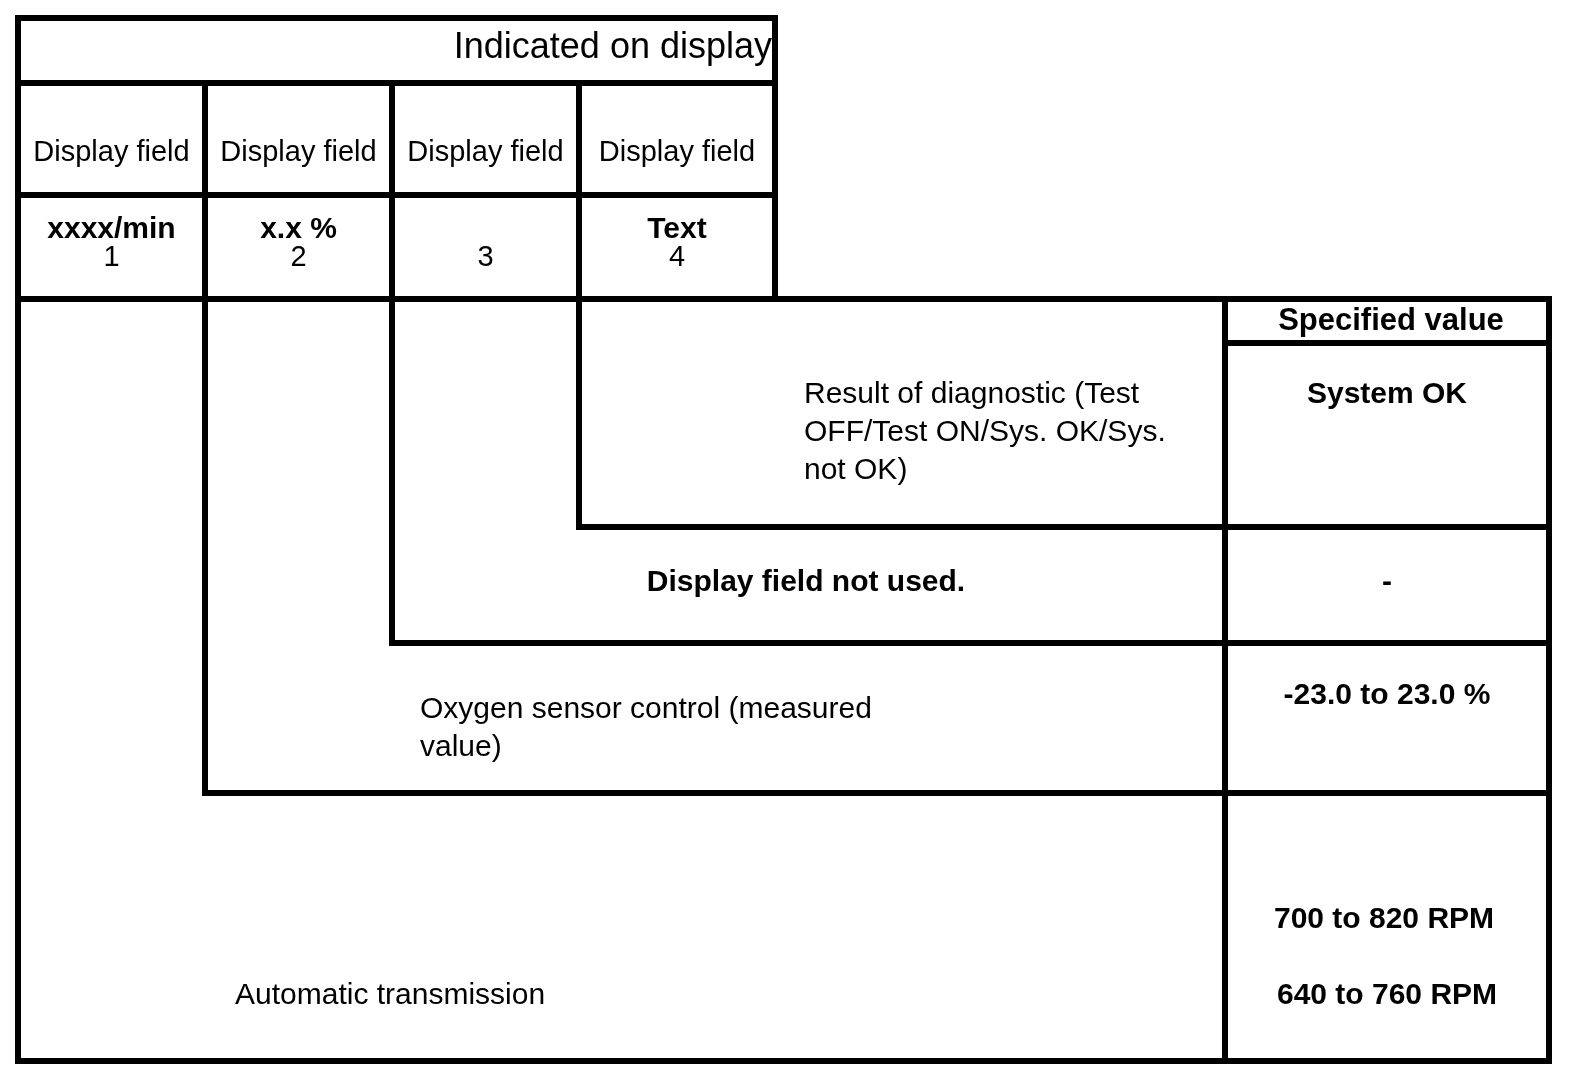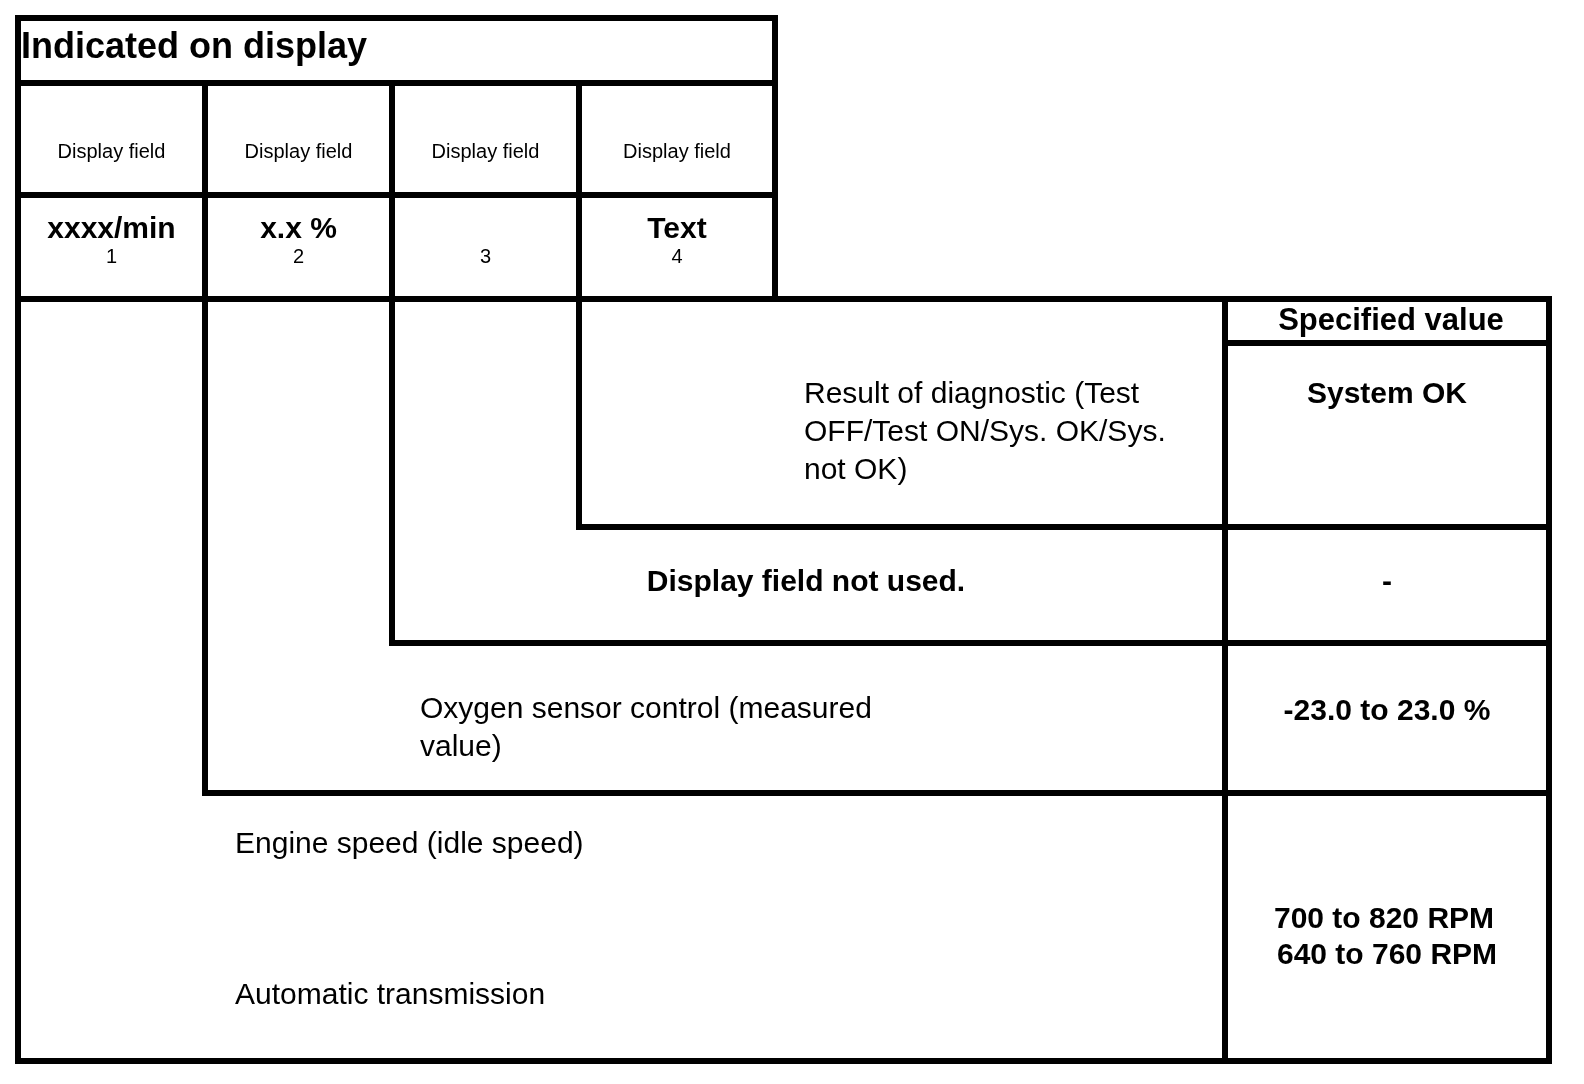--- a/index.html
+++ b/index.html
@@ -36,26 +36,26 @@
     font-size: 30px;
     line-height: 38px;
     color: #000000;
     white-space: pre-line;
   }
   .c-center { text-align: center; font-weight: bold; }
   .c-left   { text-align: left; }
   .bold     { font-weight: bold; padding-left: 8px; }
   .title {
     font-size: 36px;
-    font-weight: bold;
-    text-align: left;
+    font-weight: normal;
+    text-align: right;
     line-height: 44px;
   }
   .hdr {
-    font-size: 20px;
+    font-size: 29px;
     line-height: 35px;
     text-align: center;
   }
 </style>
 </head>
 <body>
 
 <div id="stage">
 
   <div class="hrule" style="left:15px;  top:15px;   width:763px;"></div>
@@ -120,22 +120,21 @@
 
   <div class="cell c-center bold" style="left:1228px; top:302px; width:318px; font-size:31px; line-height:36px;">Specified value</div>
 
   <div class="cell c-left" style="left:798px; top:374px; width:400px;margin-left:6px;">Result of diagnostic (Test OFF/Test ON/Sys. OK/Sys. not OK)</div>
   <div class="cell c-center" style="left:395px; top:562px; width:822px;">Display field not used.</div>
 
   <div class="cell c-center" style="left:1228px; top:374px; width:318px;">System OK</div>
   <div class="cell c-center" style="left:1228px; top:562px; width:318px;">-</div>
 
   <div class="cell c-left" style="left:420px; top:689px; width:540px;">Oxygen sensor control (measured value)</div>
-  <div class="cell c-center" style="left:1228px; top:675px; width:318px;margin-top:16px;">-23.0 to 23.0 %</div>
+  <div class="cell c-center" style="left:1228px; top:675px; width:318px;">-23.0 to 23.0 %</div>
 
-  <div class="cell c-left" style="left:235px; top:824px; width:700px;">Engine speed (idle speed)</div>
 
   <div class="cell c-center" style="left:1208px; top:899px; width:352px;">700 to 820 RPM</div>
 
   <div class="cell c-left" style="left:235px; top:975px; width:700px;">Automatic transmission</div>
-  <div class="cell c-center" style="left:1228px; top:935px; width:318px;">640 to 760 RPM</div>
+  <div class="cell c-center" style="left:1228px; top:975px; width:318px;">640 to 760 RPM</div>
 
 </div>
 
 </body></html>

